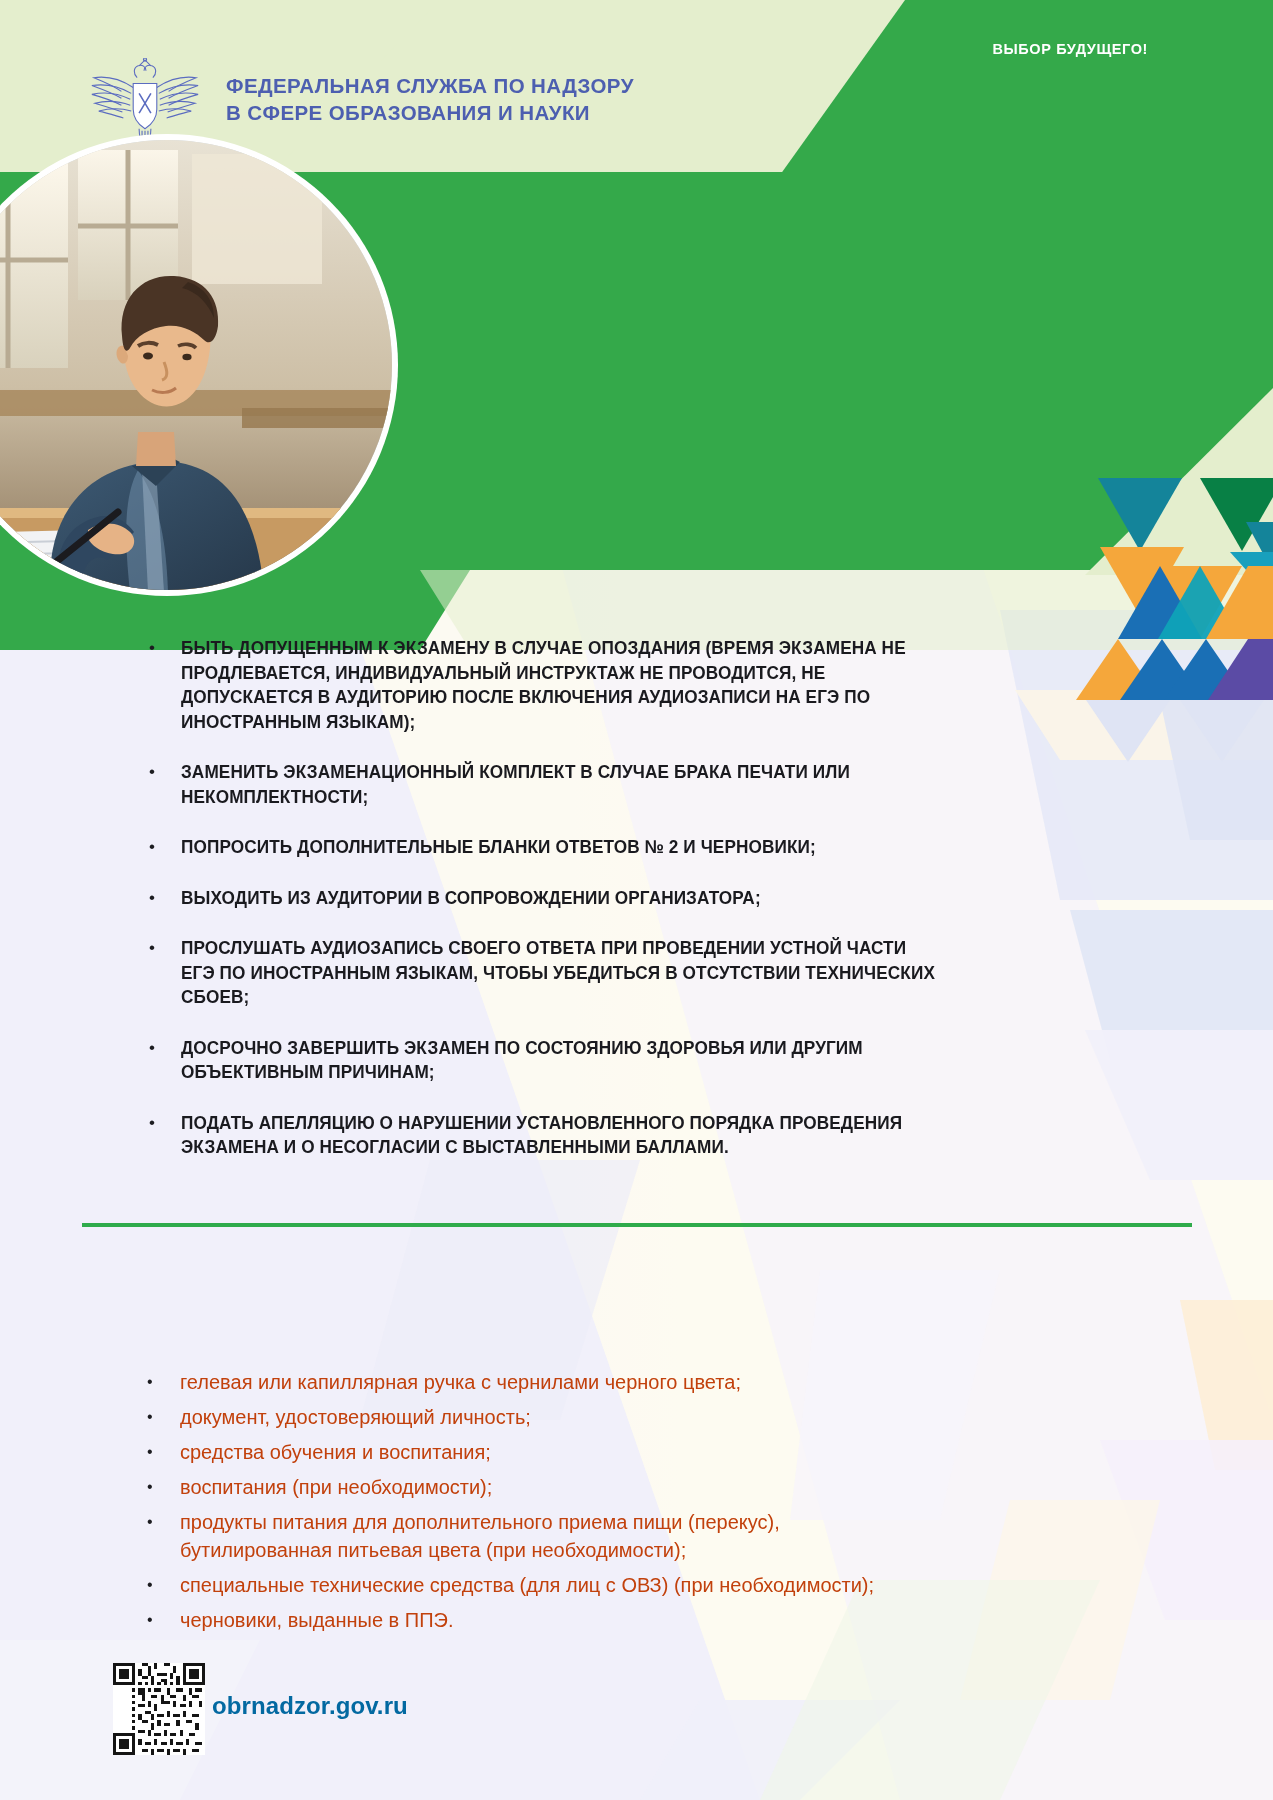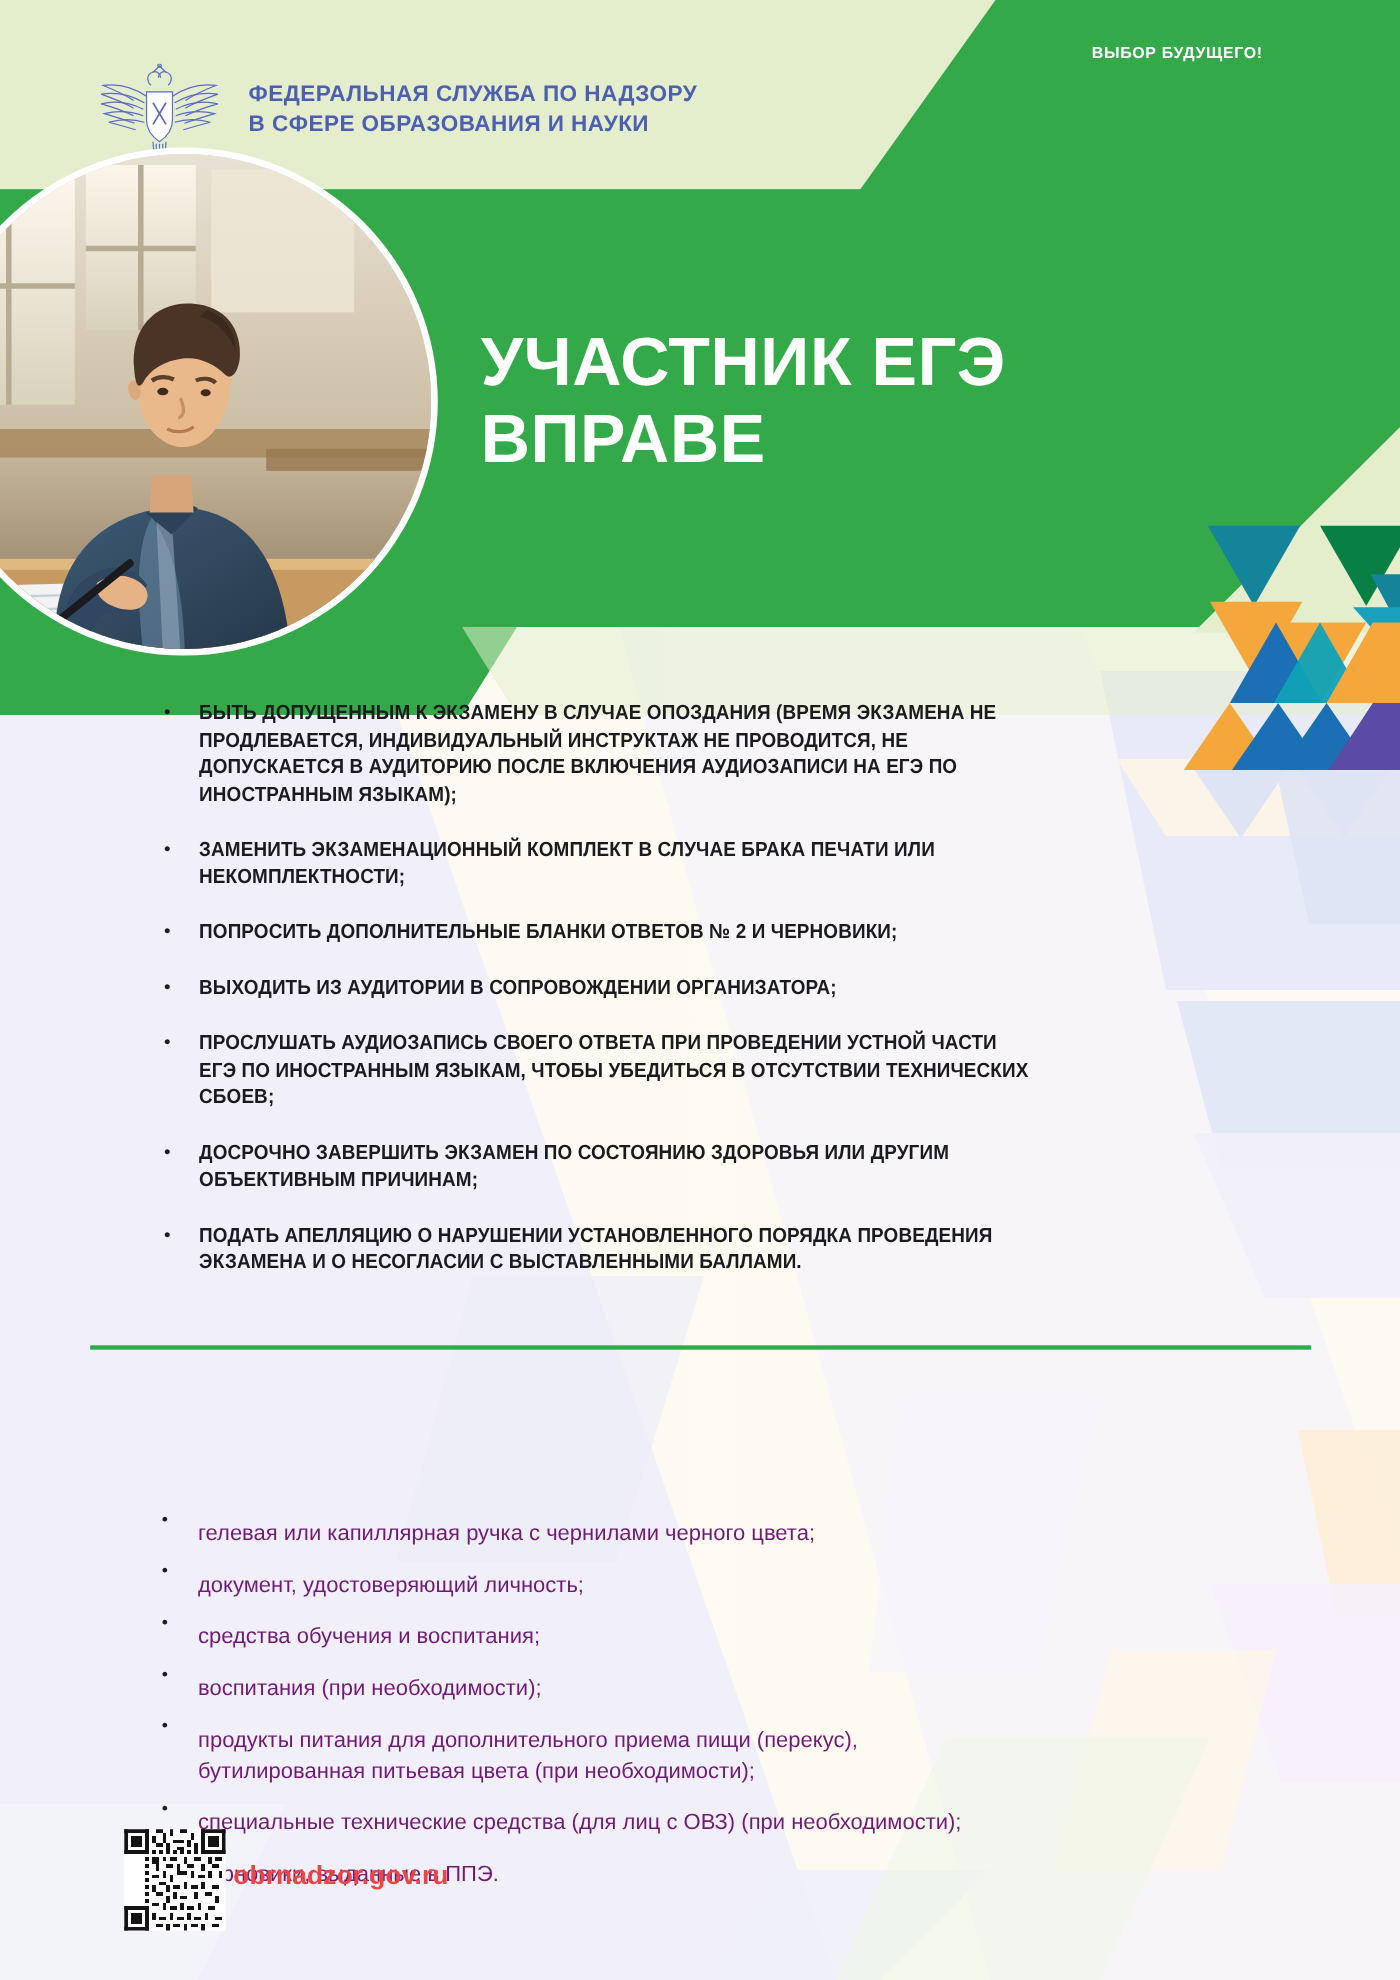--- a/index.html
+++ b/index.html
@@ -110,33 +110,33 @@
   }
   .desk-list{
     position:absolute;left:140px;top:1368px;width:900px;z-index:8;
   }
   .d-item{display:flex;align-items:flex-start;margin-bottom:7px;}
   .d-bullet{
     flex:0 0 auto;width:33px;padding-left:7px;
     color:#1d1d21;font-size:16px;line-height:28px;
   }
   .d-text{
-    flex:1 1 auto;color:#701a75;
-    font-size:20px;font-weight:400;line-height:28px;margin-top:12px;
+    flex:1 1 auto;color:#c2410c;
+    font-size:20px;font-weight:400;line-height:28px;
   }
 
   
   .qr{
     position:absolute;left:113px;top:1663px;width:92px;height:92px;z-index:8;
     background:#ffffff;
   }
   .qr svg{display:block;}
   .site-url{
     position:absolute;left:212px;top:1692px;z-index:8;
-    color:#ef4444;font-size:24px;font-weight:700;letter-spacing:0.1px;
+    color:#0369a1;font-size:24px;font-weight:700;letter-spacing:0.1px;
   }
 </style>
 </head>
 <body>
 
 <div class="poster">
 
   <div class="bg">
     <svg viewBox="0 0 1273 1800" xmlns="http://www.w3.org/2000/svg">
       <defs>
@@ -327,22 +327,20 @@
 
         <path d="M120,452 C108,412 126,386 152,378 C168,372 184,380 192,392 L166,420 C152,412 138,424 140,452 Z" fill="#2f4760"></path>
 
         <path d="M146,390 C160,380 178,382 188,392 C196,400 192,412 180,414 C166,416 150,408 146,398 Z" fill="#e6b386"></path>
 
         <line x1="104" y1="430" x2="176" y2="372" stroke="#1b1b1f" stroke-width="7" stroke-linecap="round"></line>
         <line x1="102" y1="432" x2="112" y2="424" stroke="#4c4c52" stroke-width="7" stroke-linecap="round"></line>
       </svg>
     </div>
 
-    <div class="hero-title">УЧАСТНИК ЕГЭ
-ВПРАВЕ</div>
   </div>
 
   <div class="rights-list">
     <div class="r-item">
       <span class="r-bullet">•</span>
       <span class="r-text">БЫТЬ ДОПУЩЕННЫМ К ЭКЗАМЕНУ В СЛУЧАЕ ОПОЗДАНИЯ (ВРЕМЯ ЭКЗАМЕНА НЕ ПРОДЛЕВАЕТСЯ, ИНДИВИДУАЛЬНЫЙ ИНСТРУКТАЖ НЕ ПРОВОДИТСЯ, НЕ ДОПУСКАЕТСЯ В АУДИТОРИЮ ПОСЛЕ ВКЛЮЧЕНИЯ АУДИОЗАПИСИ НА  ЕГЭ ПО ИНОСТРАННЫМ ЯЗЫКАМ);</span>
     </div>
     <div class="r-item">
       <span class="r-bullet">•</span>
       <span class="r-text">ЗАМЕНИТЬ ЭКЗАМЕНАЦИОННЫЙ КОМПЛЕКТ В СЛУЧАЕ БРАКА ПЕЧАТИ ИЛИ НЕКОМПЛЕКТНОСТИ;</span>

